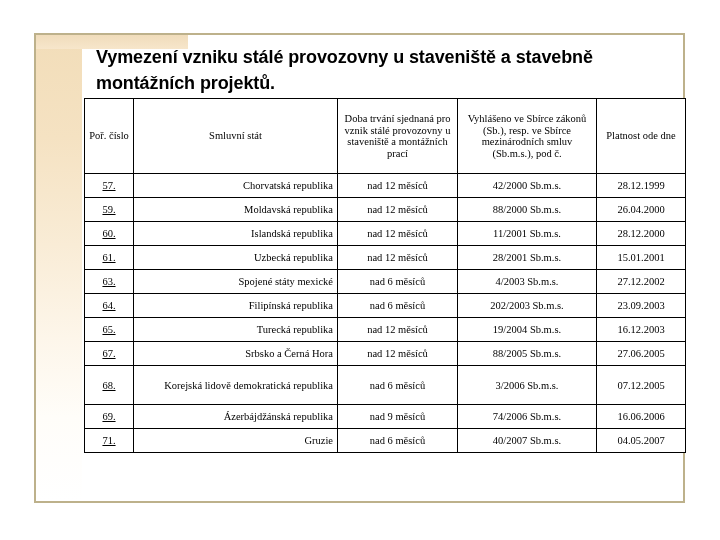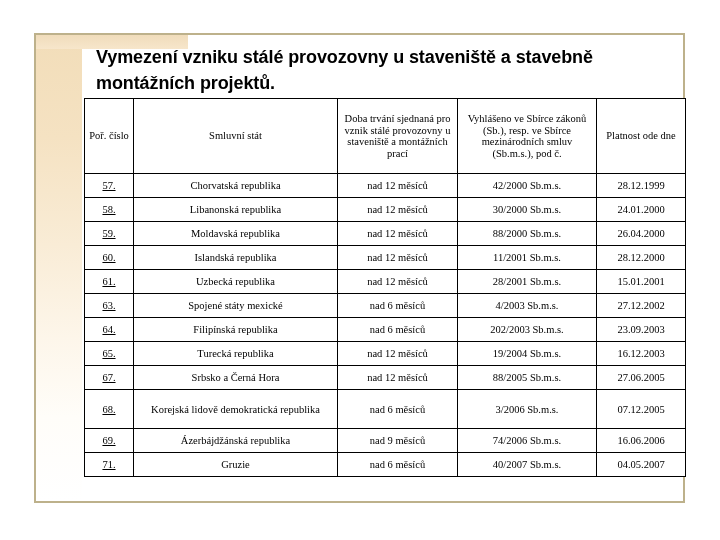--- a/index.html
+++ b/index.html
@@ -99,21 +99,21 @@
     text-align: center;
     line-height: 11.5px;
     height: 74px;
     padding: 2px 3px;
   }
   th.h-num   { line-height: 12.5px; }
   th.h-state { font-size: 11px; }
 
   
   td.cell-num   { text-align: center; text-decoration: underline; }
-  td.cell-state { text-align: center; padding-left: 10px; line-height: 13px; }
+  td.cell-state { text-align: right; padding-left: 10px; line-height: 13px; }
   td.cell-dur   { text-align: center; }
   td.cell-pub   { text-align: center; line-height: 13px; }
   td.cell-val   { text-align: center; line-height: 13px; }
 
   tr.row-std td { height: 23px; }
   tr.row-tall td { height: 38px; }
 
   
   tr.row-68 td.cell-pub { vertical-align: top; padding-top: 4px; }
   tr.row-68 td.cell-val { vertical-align: bottom; padding-bottom: 4px; }
@@ -146,27 +146,20 @@
   </thead>
   <tbody id="table-body">
       <tr class="row-std">
         <td class="cell-num">57.</td>
         <td class="cell-state">Chorvatská republika</td>
         <td class="cell-dur">nad 12 měsíců</td>
         <td class="cell-pub">42/2000 Sb.m.s.</td>
         <td class="cell-val">28.12.1999</td>
       </tr>
       <tr class="row-std">
-        <td class="cell-num">58.</td>
-        <td class="cell-state">Libanonská republika</td>
-        <td class="cell-dur">nad 12 měsíců</td>
-        <td class="cell-pub">30/2000 Sb.m.s.</td>
-        <td class="cell-val">24.01.2000</td>
-      </tr>
-      <tr class="row-std">
         <td class="cell-num">59.</td>
         <td class="cell-state">Moldavská republika</td>
         <td class="cell-dur">nad 12 měsíců</td>
         <td class="cell-pub">88/2000 Sb.m.s.</td>
         <td class="cell-val">26.04.2000</td>
       </tr>
       <tr class="row-std">
         <td class="cell-num">60.</td>
         <td class="cell-state">Islandská republika</td>
         <td class="cell-dur">nad 12 měsíců</td>

